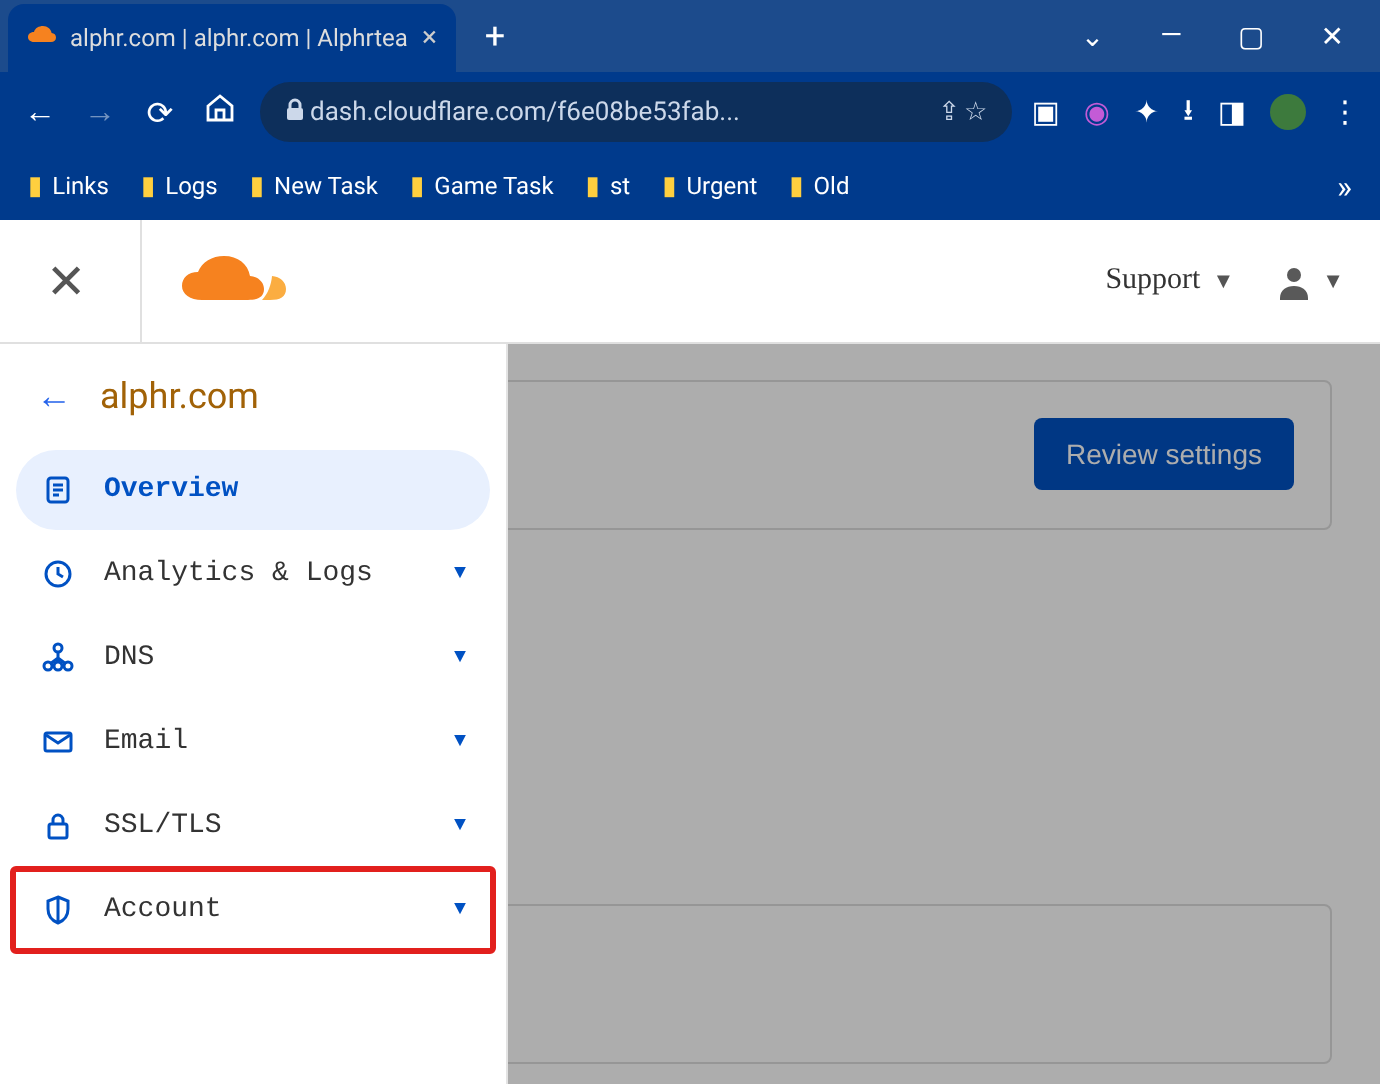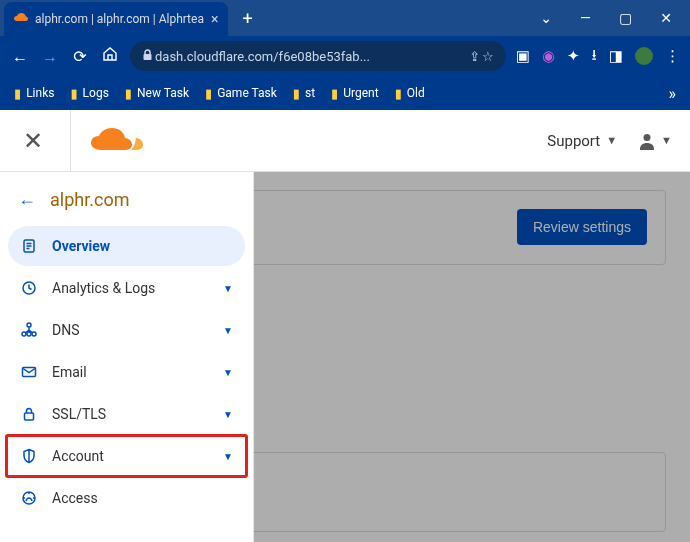--- a/index.html
+++ b/index.html
@@ -30,21 +30,21 @@
   .bm { display: flex; align-items: center; gap: 5px; }
   .bm .folder { color: #ffcf3f; font-size: 13px; }
   .bmmore { margin-left: auto; color: #fff; font-size: 16px; }
 
   
   .appbar { display: flex; align-items: center; height: 62px; border-bottom: 1px solid #e0e0e0; padding: 0 18px; gap: 20px; }
   .close-x { font-size: 24px; color: #555; width: 30px; text-align: center; }
   .divider-v { width: 1px; height: 62px; background: #e0e0e0; margin: 0 0px 0 2px;}
   .logo svg { display:block; }
   .appspace { flex: 1; }
-  .support { display: flex; align-items: center; gap: 6px; color: #333; font-size: 15px; }
+  .support { display: flex; align-items: center; gap: 6px; color: #333; font-size: 15px; font-family: Liberation Serif, serif; }
   .caret { font-size: 11px; color: #555; }
   .user { display: flex; align-items: center; gap: 4px; color: #555; font-size: 18px; }
 
   .appbody { position: relative; height: 410px; background: #fff; }
   .main { position: absolute; left: 0; right: 0; top: 0; bottom: 0; padding: 18px 24px; }
   .banner { display:flex; align-items:center; gap:20px; background:#fff; border:1px solid #ddd; border-radius:4px; padding:16px 18px; font-size:14px; color:#444; }
   .bannertext { flex:1; line-height:1.45; }
   .reviewbtn { background:#0051c3; color:#fff; border:none; border-radius:4px; padding:10px 16px; font-size:14px; }
   .section { margin-top: 70px; }
   .sectitle { font-size: 22px; color:#222; font-weight:600; }
@@ -52,21 +52,21 @@
   .seclink { display:inline-block; margin-top:20px; color:#0051c3; font-size:15px; font-weight:600; border-bottom:2px solid #0051c3; padding-bottom:2px; }
   .card { margin-top: 28px; height: 80px; background:#fff; border:1px solid #ddd; border-radius:4px; }
 
   .dim-overlay { position:absolute; inset:0; background: rgba(0,0,0,.32); }
 
   .sidebar { position:absolute; left:0; top:0; bottom:0; width:254px; background:#fff; border-right:1px solid #e3e3e3; display:flex; flex-direction:column; }
   .sb-head { display:flex; align-items:center; gap:14px; padding:16px 18px 10px; }
   .sb-back { color:#2563eb; font-size:18px; }
   .sb-title { font-size:18px; color:#a16207; }
   .sb-list { padding: 6px 8px; display:flex; flex-direction:column; gap:2px; }
-  .sb-item { display:flex; align-items:center; gap:14px; height:40px; padding: 0 12px; border-radius:20px; font-size:14px; color:#333; position:relative; }
+  .sb-item { display:flex; align-items:center; gap:14px; height:40px; padding: 0 12px; border-radius:20px; font-size:14px; color:#333; position:relative;font-family:Liberation Mono, monospace; }
   .sb-item .icon { width:18px; display:flex; justify-content:center; color:#0051c3; }
   .sb-item .label { flex:1; }
   .sb-item .expand { color:#0051c3; font-size:10px; }
   .sb-item.active { background:#e8f0fe; }
   .sb-item.active .label { color:#0051c3; font-weight:700; }
   .sb-hl { position:absolute; inset:-2px -3px; border:3px solid #e2201d; border-radius:3px; pointer-events:none; }
 
   svg { overflow: visible; }
 </style>
 </head>
@@ -269,25 +269,16 @@
         <div class="sb-hl"></div>
         <span class="icon">
           <svg width="16" height="16" viewBox="0 0 16 16" fill="none" stroke="#0051c3" stroke-width="1.5">
               <path d="M8 1.5l5 2v4c0 4-2.5 6-5 7-2.5-1-5-3-5-7v-4l5-2z M8 2v12"></path>
             </svg>
         </span>
         <span class="label">Account</span>
         <span class="expand">▼</span>
       </div>
 
-      <div class="sb-item">
-        <span class="icon">
-          <svg width="16" height="16" viewBox="0 0 16 16" fill="none" stroke="#0051c3" stroke-width="1.5">
-              <circle cx="8" cy="8" r="6"></circle>
-              <path d="M5 11c.5-2 2-3 3-3s2.5 1 3 3 M2 8h2 M12 8h2 M8 2v2"></path>
-            </svg>
-        </span>
-        <span class="label">Access</span>
-      </div>
 
     </div>
   </div>
 </div>
 
 </body></html>

